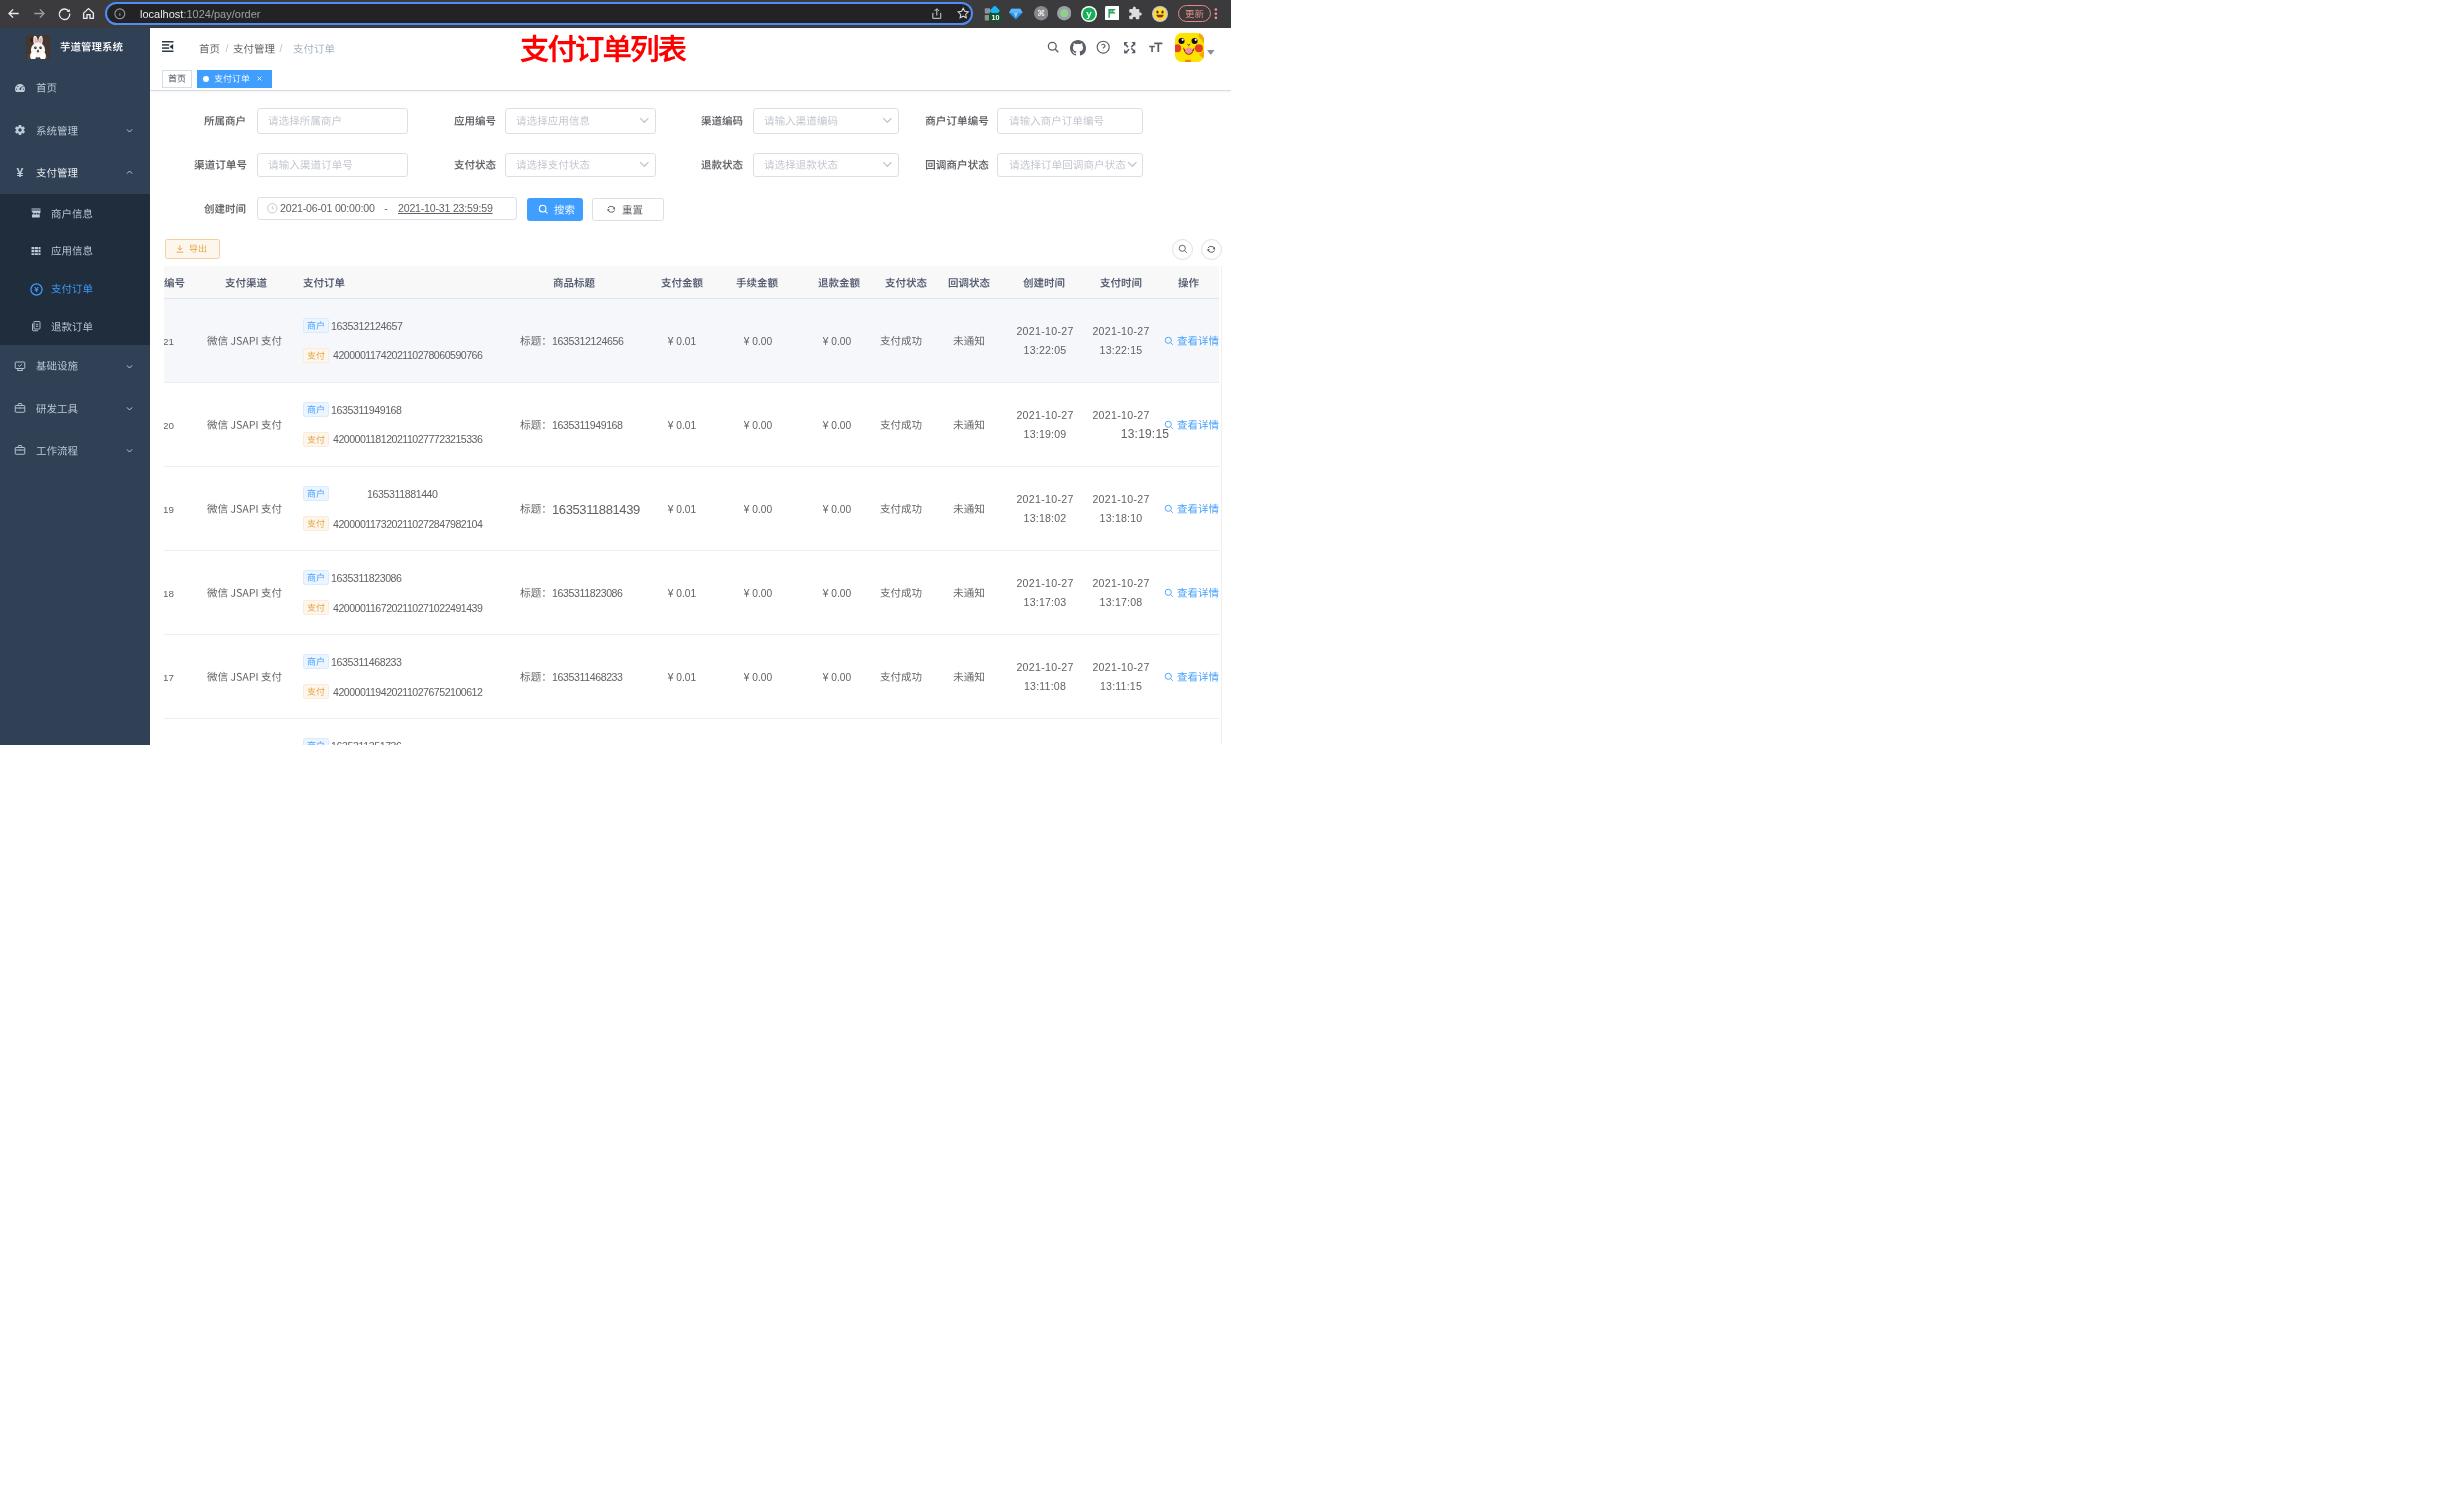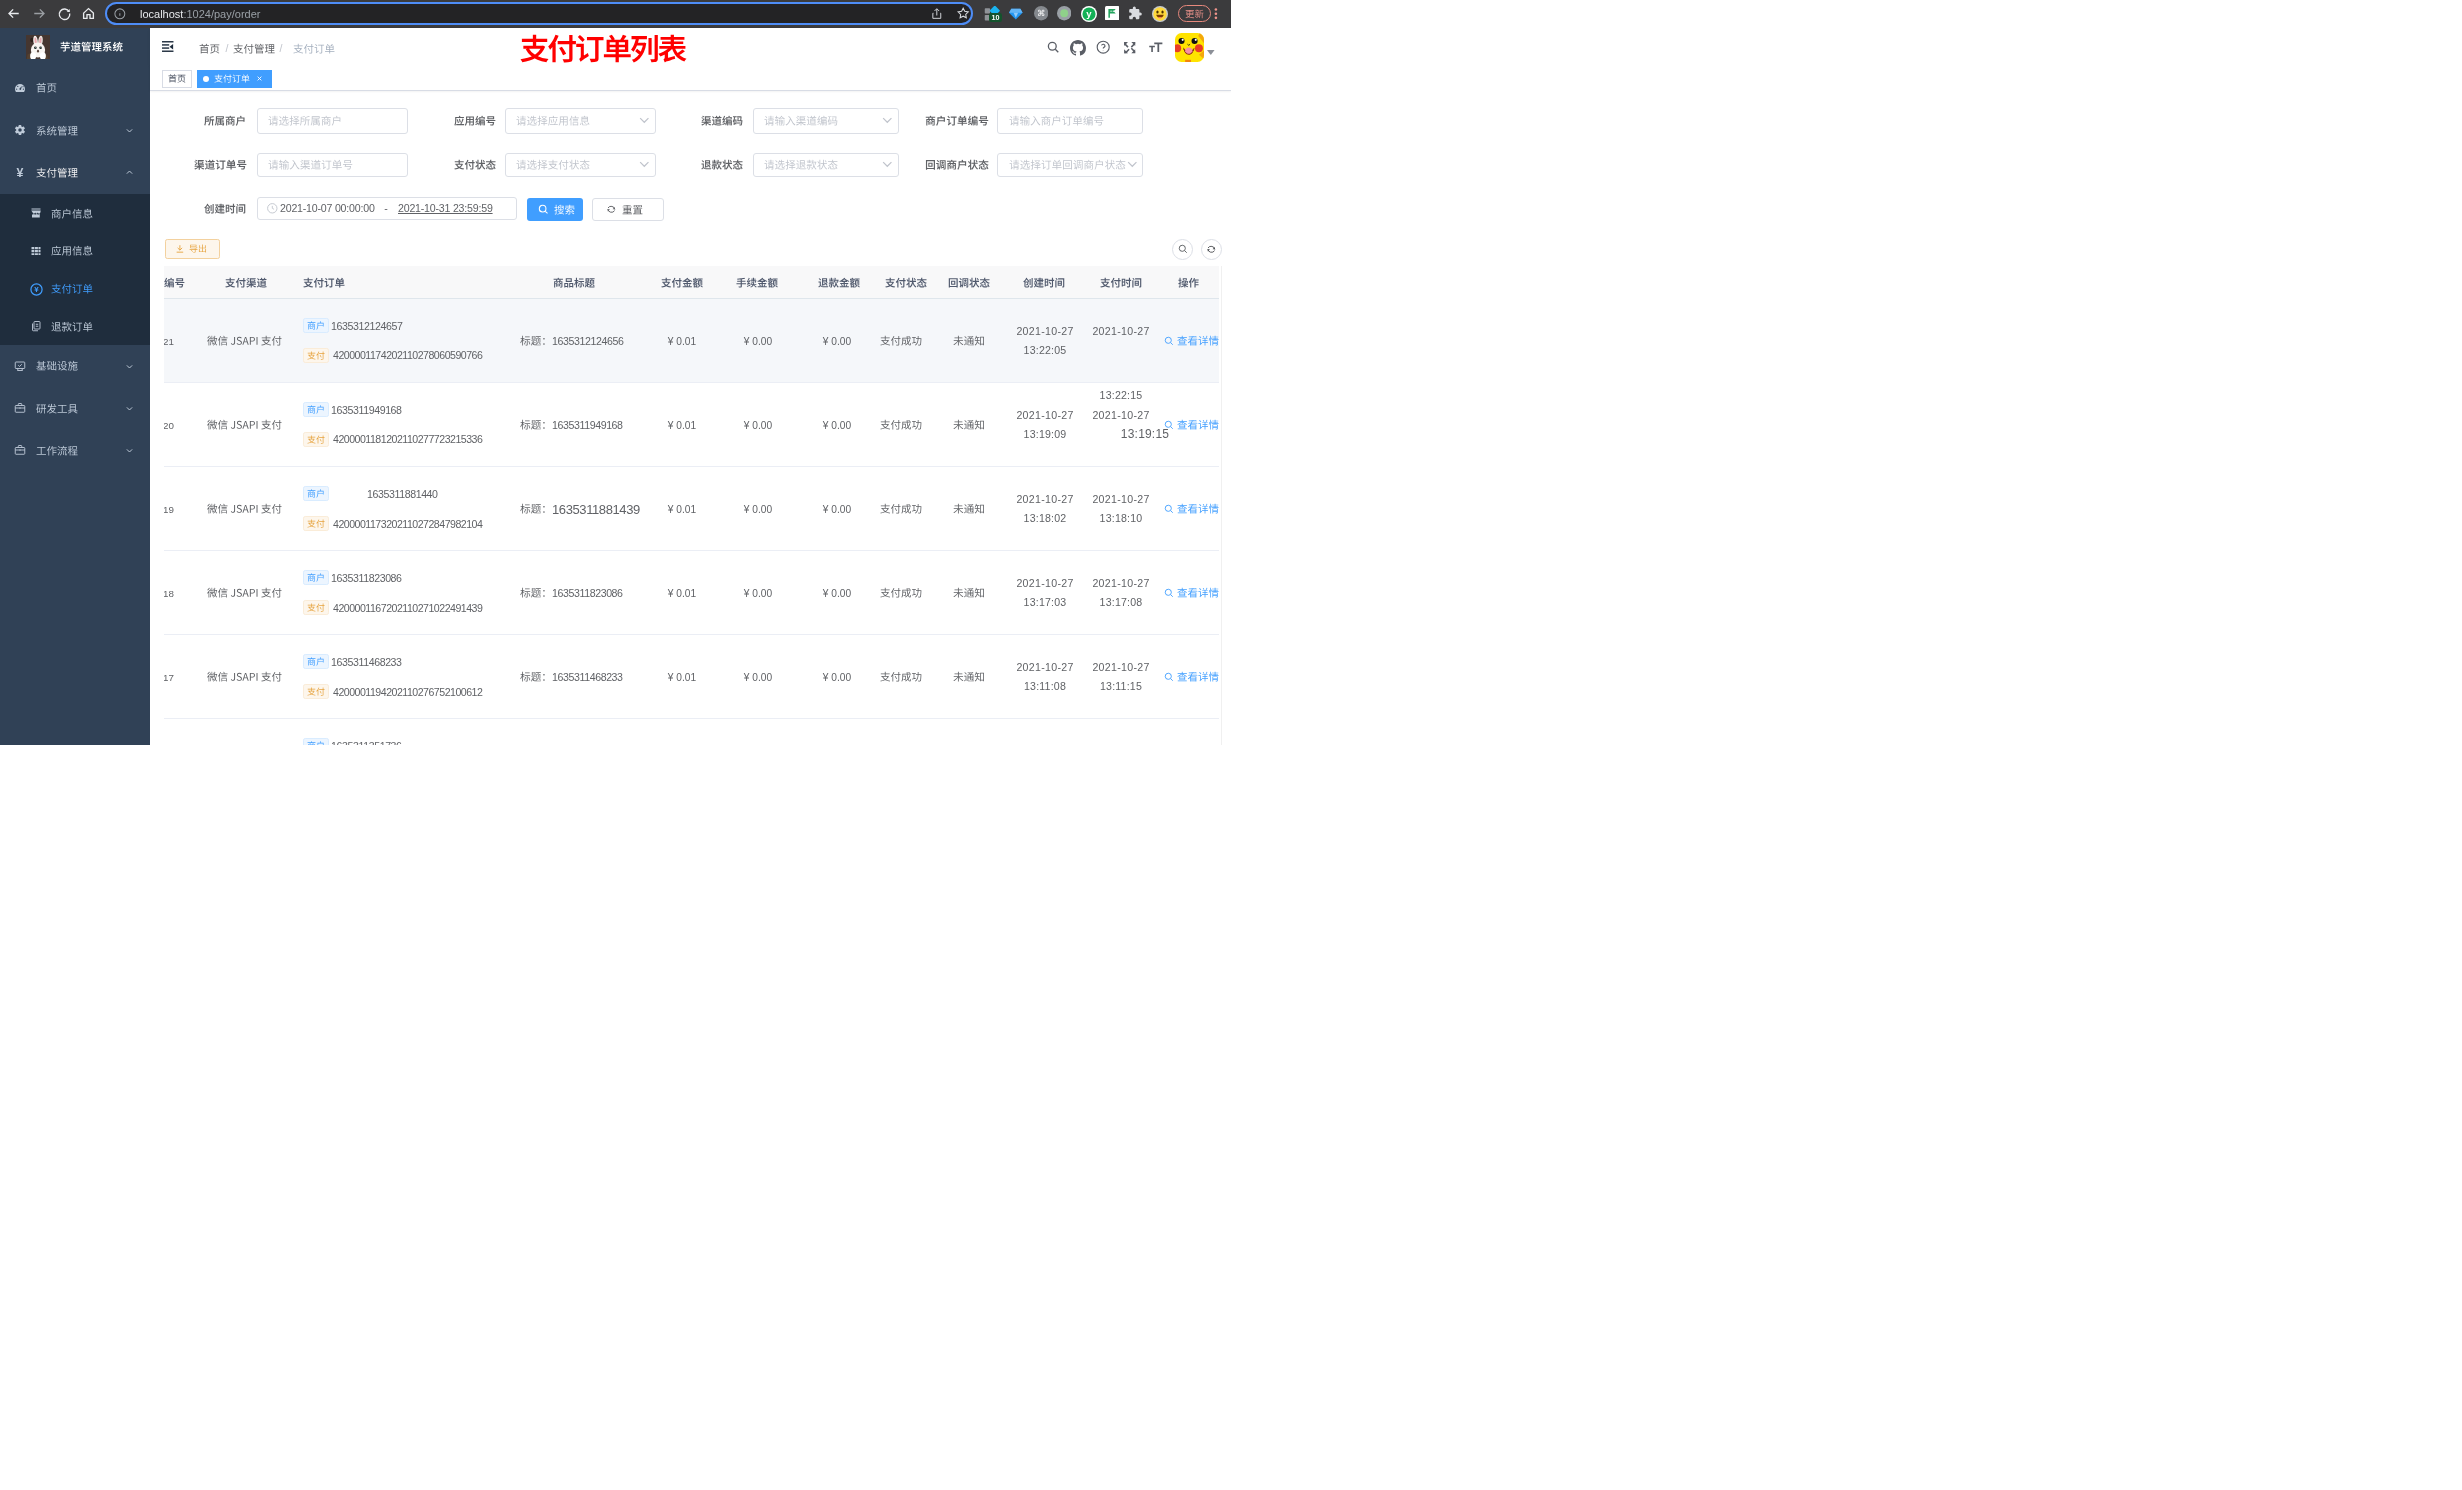--- a/index.html
+++ b/index.html
@@ -660,21 +660,21 @@
         <use href="#g76" x="1000"></use>
         <use href="#g77" x="2000"></use>
         <use href="#g78" x="3000"></use>
       </g>
     </svg>
     <div style="position:absolute;left:257px;top:197px;width:260px;height:23px;border:0.8px solid #dcdfe6;border-radius:3px;box-sizing:border-box;background:#fff"></div>
     <svg style="position:absolute;left:267px;top:203px" width="10.6" height="10.6" viewBox="0 0 14 14" fill="none" stroke="#c0c4cc" stroke-width="1.2">
       <circle cx="7" cy="7" r="6.2"></circle>
       <path d="M7 3.8V7l2.3 1.3"></path>
     </svg>
-    <div style="position:absolute;left:280px;top:208px;transform:translateY(-50%);font-size:10.6px;color:#606266;letter-spacing:-0.2px;white-space:pre;">2021-10-07 00:00:00</div>
+    <div style="position:absolute;left:280px;top:208px;transform:translateY(-50%);font-size:10.6px;color:#606266;letter-spacing:-0.2px;white-space:pre;">2021-06-01 00:00:00</div>
     <div style="position:absolute;left:386px;top:208px;transform:translate(-50%,-50%);font-size:10.6px;color:#606266;white-space:pre;">-</div>
     <div style="position:absolute;left:398px;top:208px;transform:translateY(-50%);font-size:10.6px;color:#606266;letter-spacing:-0.2px;white-space:pre;text-decoration:underline;">2021-10-31 23:59:59</div>
     <div style="position:absolute;left:527px;top:198px;width:56px;height:23px;background:#409eff;border-radius:3px"></div>
     <svg style="position:absolute;left:538px;top:204px" width="10.6" height="10.6" viewBox="0 0 24 24" fill="none" stroke="#fff" stroke-width="2.4">
       <circle cx="10.5" cy="10.5" r="7.5"></circle>
       <path d="m16.5 16.5 5 5"></path>
     </svg>
     <svg style="position:absolute;left:554px;top:202px;" width="21" height="15.4" viewBox="0 0 2000 1450" fill="#fff">
       <g transform="translate(0,1105) scale(1,-1)">
         <use href="#g79" x="0"></use>
@@ -867,21 +867,21 @@
       <svg style="position:absolute;left:789px;top:67px;" width="32" height="15.4" viewBox="0 0 3000 1450" fill="#606266">
         <g transform="translate(0,1105) scale(1,-1)">
           <use href="#g106" x="0"></use>
           <use href="#g107" x="1000"></use>
           <use href="#g108" x="2000"></use>
         </g>
       </svg>
       <div style="position:absolute;left:881px;top:65px;transform:translate(-50%,-50%);font-size:10.6px;color:#606266;letter-spacing:0.3px;white-space:pre;">2021-10-27</div>
       <div style="position:absolute;left:881px;top:84px;transform:translate(-50%,-50%);font-size:10.6px;color:#606266;letter-spacing:0.2px;white-space:pre;">13:22:05</div>
       <div style="position:absolute;left:957px;top:65px;transform:translate(-50%,-50%);font-size:10.6px;color:#606266;letter-spacing:0.3px;white-space:pre;">2021-10-27</div>
-      <div style="position:absolute;left:957px;top:84px;transform:translate(-50%,-50%);font-size:10.6px;color:#606266;letter-spacing:0.2px;white-space:pre;margin-top:45px;">13:22:15</div>
+      <div style="position:absolute;left:957px;top:84px;transform:translate(-50%,-50%);font-size:10.6px;color:#606266;letter-spacing:0.2px;white-space:pre;">13:22:15</div>
       <svg style="position:absolute;left:1000px;top:70px" width="9.8" height="9.8" viewBox="0 0 24 24" fill="none" stroke="#409eff" stroke-width="2.2">
         <circle cx="10.5" cy="10.5" r="7.5"></circle>
         <path d="m16.5 16.5 5 5"></path>
       </svg>
       <svg style="position:absolute;left:1013px;top:67px;" width="42" height="15.4" viewBox="0 0 4000 1450" fill="#409eff">
         <g transform="translate(0,1105) scale(1,-1)">
           <use href="#g109" x="0"></use>
           <use href="#g110" x="1000"></use>
           <use href="#g111" x="2000"></use>
           <use href="#g112" x="3000"></use>

